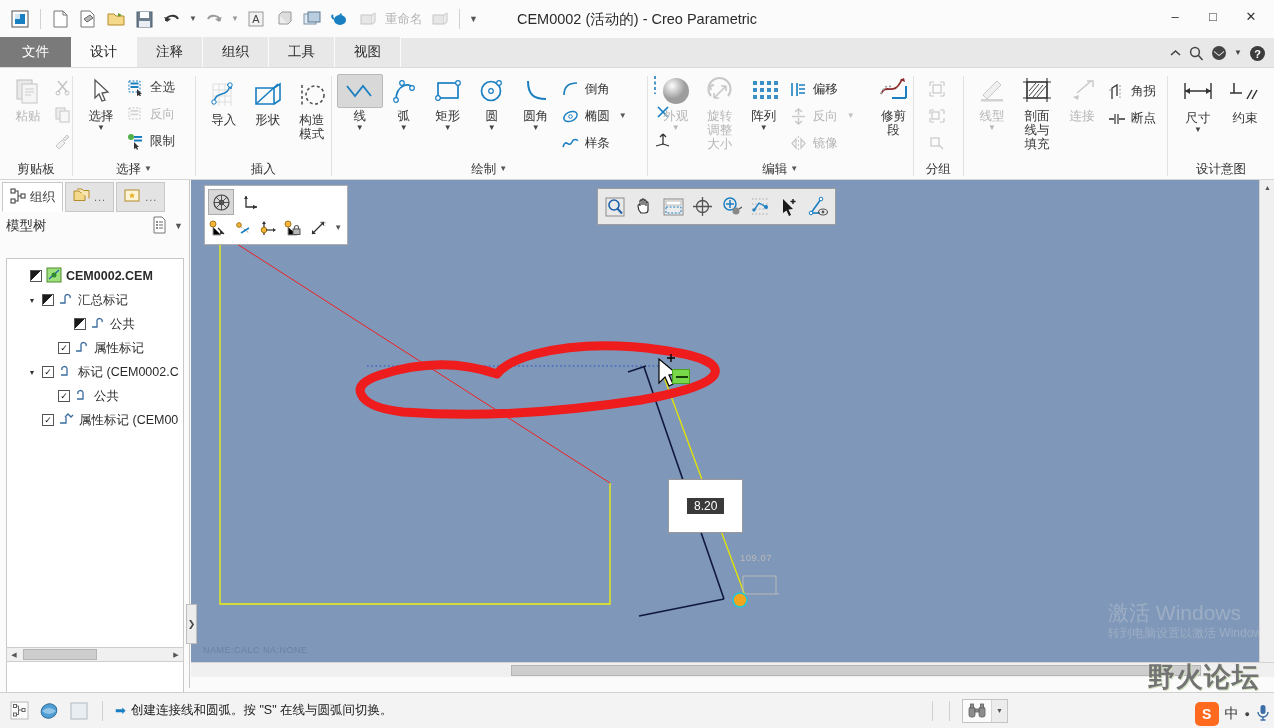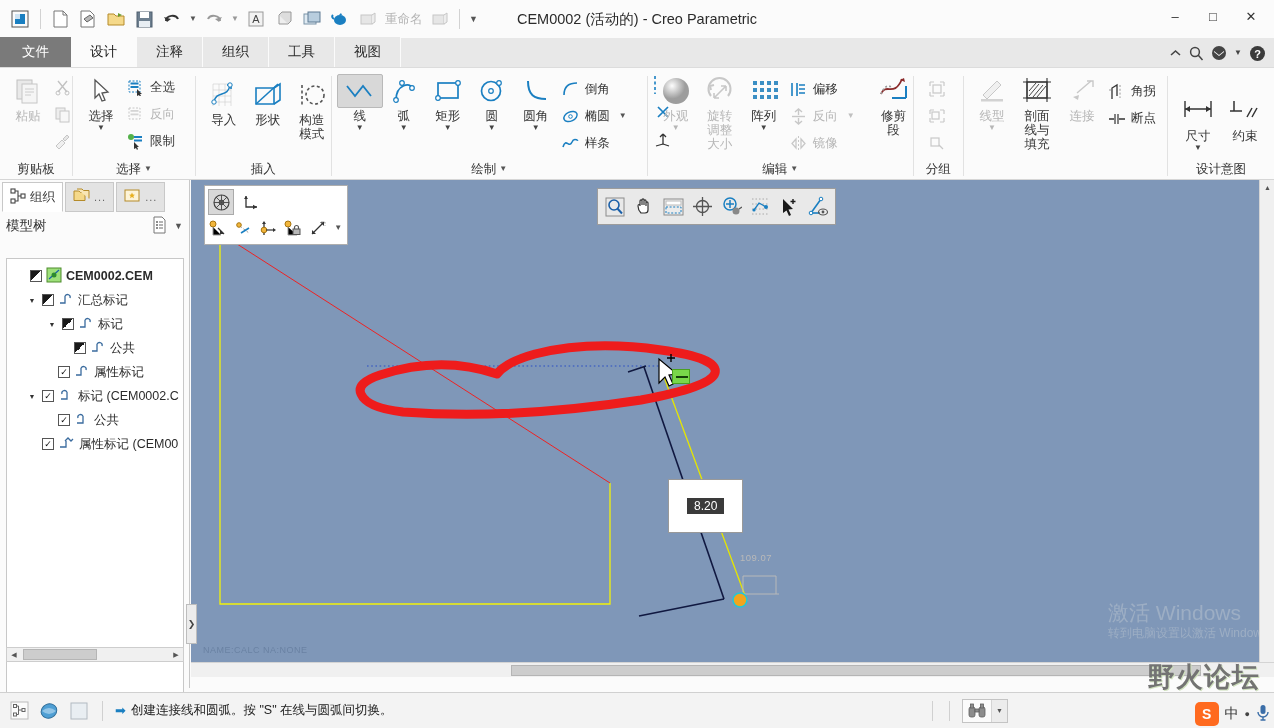--- a/index.html
+++ b/index.html
@@ -823,21 +823,21 @@
                 </svg>
             </span>
             <span>断点</span>
           </div>
         </div>
       </div>
     </div>
     <div class="group-div"></div>
 
     <div class="group" style="width:110px">
-      <div class="group-items" style="padding-top:24px;justify-content:center">
+      <div class="group-items" style="padding-top:6px;justify-content:center">
         <div class="bigbtn">
           <span class="gl">
             <svg width="36" height="28" viewBox="0 0 36 28">
                 <path d="M5 4v16M31 4v16M5 12h26" stroke="#333" stroke-width="1.4"></path>
                 <path d="M5 12l5-3v6zM31 12l-5-3v6z" fill="#333"></path>
               </svg>
           </span>
           <span>尺寸</span>
           <span class="dd">▼</span>
         </div>
@@ -929,31 +929,20 @@
           <span class="cb half"></span>
           <span>
             <svg width="16" height="14" viewBox="0 0 16 14">
                 <path d="M2 11 L7 11 L7 4" stroke="#3a6b9e" stroke-width="1.3" fill="none"></path>
                 <path d="M7 4c2-3 6-1 5 2" stroke="#3a6b9e" stroke-width="1.3" fill="none"></path>
               </svg>
           </span>
           <span>汇总标记</span>
         </div>
 
-        <div class="trow" style="padding-left:36px">
-          <span class="tri">▼</span>
-          <span class="cb half"></span>
-          <span>
-            <svg width="16" height="14" viewBox="0 0 16 14">
-                <path d="M2 11 L7 11 L7 4" stroke="#3a6b9e" stroke-width="1.3" fill="none"></path>
-                <path d="M7 4c2-3 6-1 5 2" stroke="#3a6b9e" stroke-width="1.3" fill="none"></path>
-              </svg>
-          </span>
-          <span>标记</span>
-        </div>
 
         <div class="trow" style="padding-left:64px">
           <span class="cb half"></span>
           <span>
             <svg width="16" height="14" viewBox="0 0 16 14">
                 <path d="M2 11 L7 11 L7 4" stroke="#3a6b9e" stroke-width="1.3" fill="none"></path>
                 <path d="M7 4c2-3 6-1 5 2" stroke="#3a6b9e" stroke-width="1.3" fill="none"></path>
               </svg>
           </span>
           <span>公共</span>

